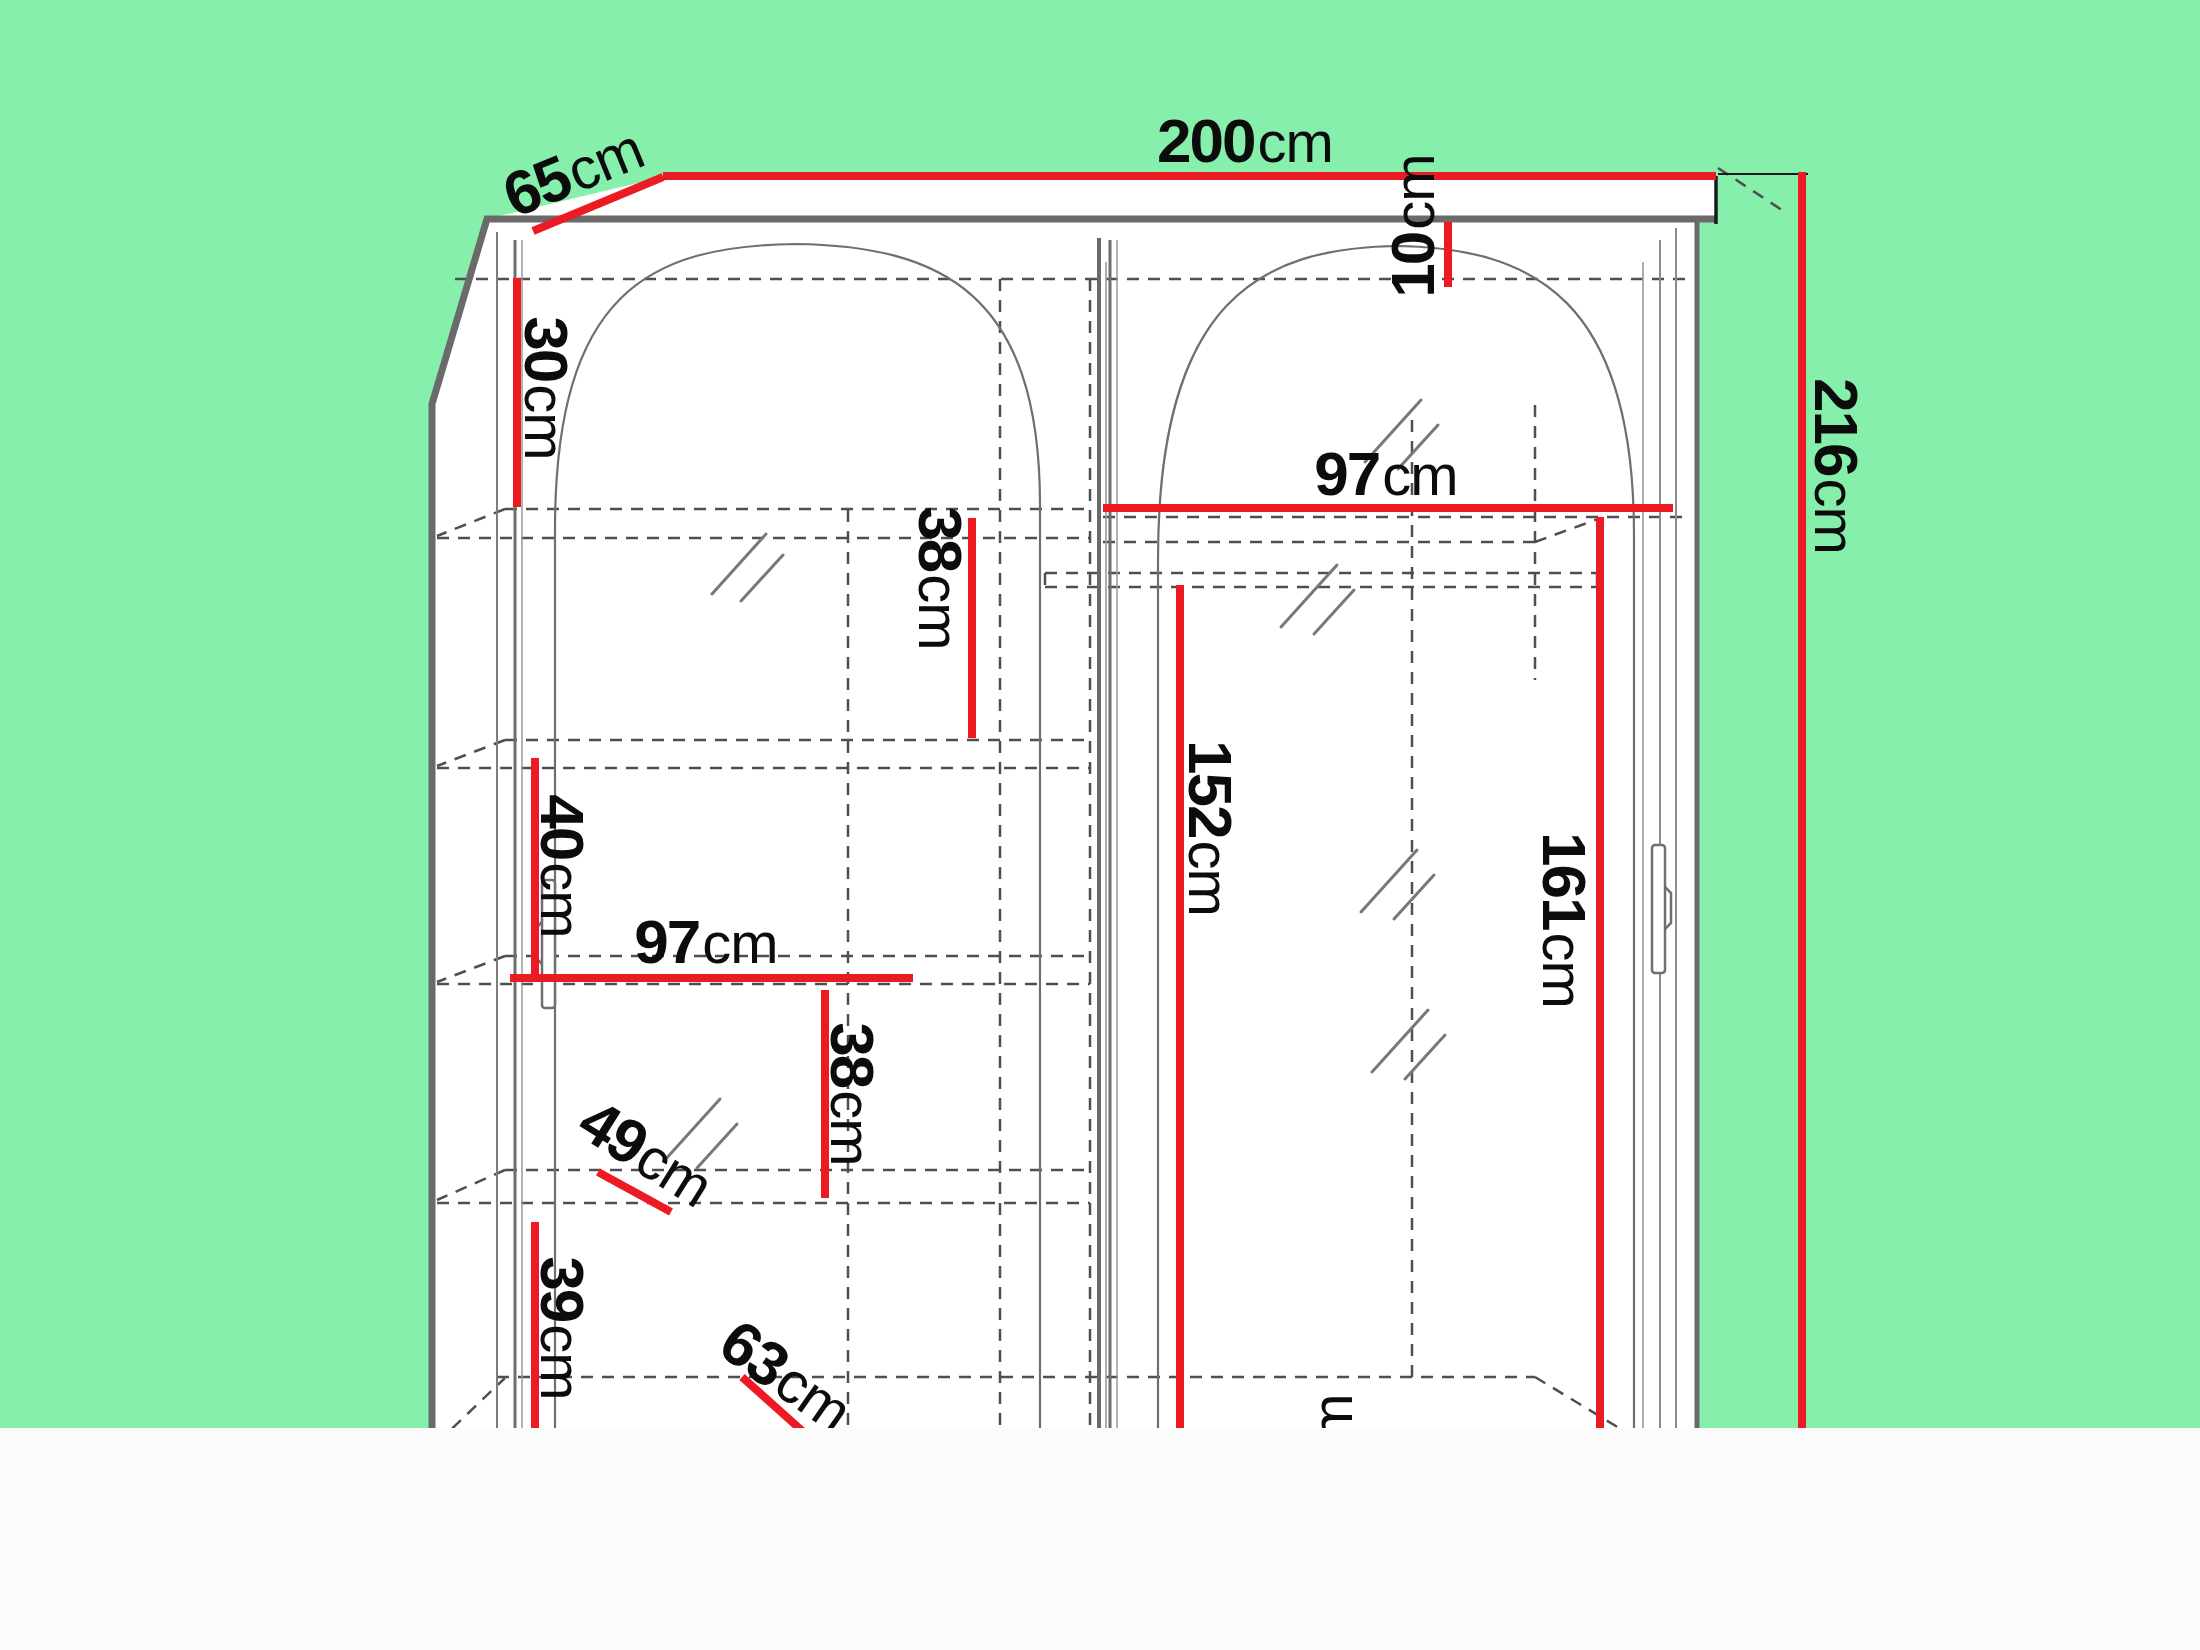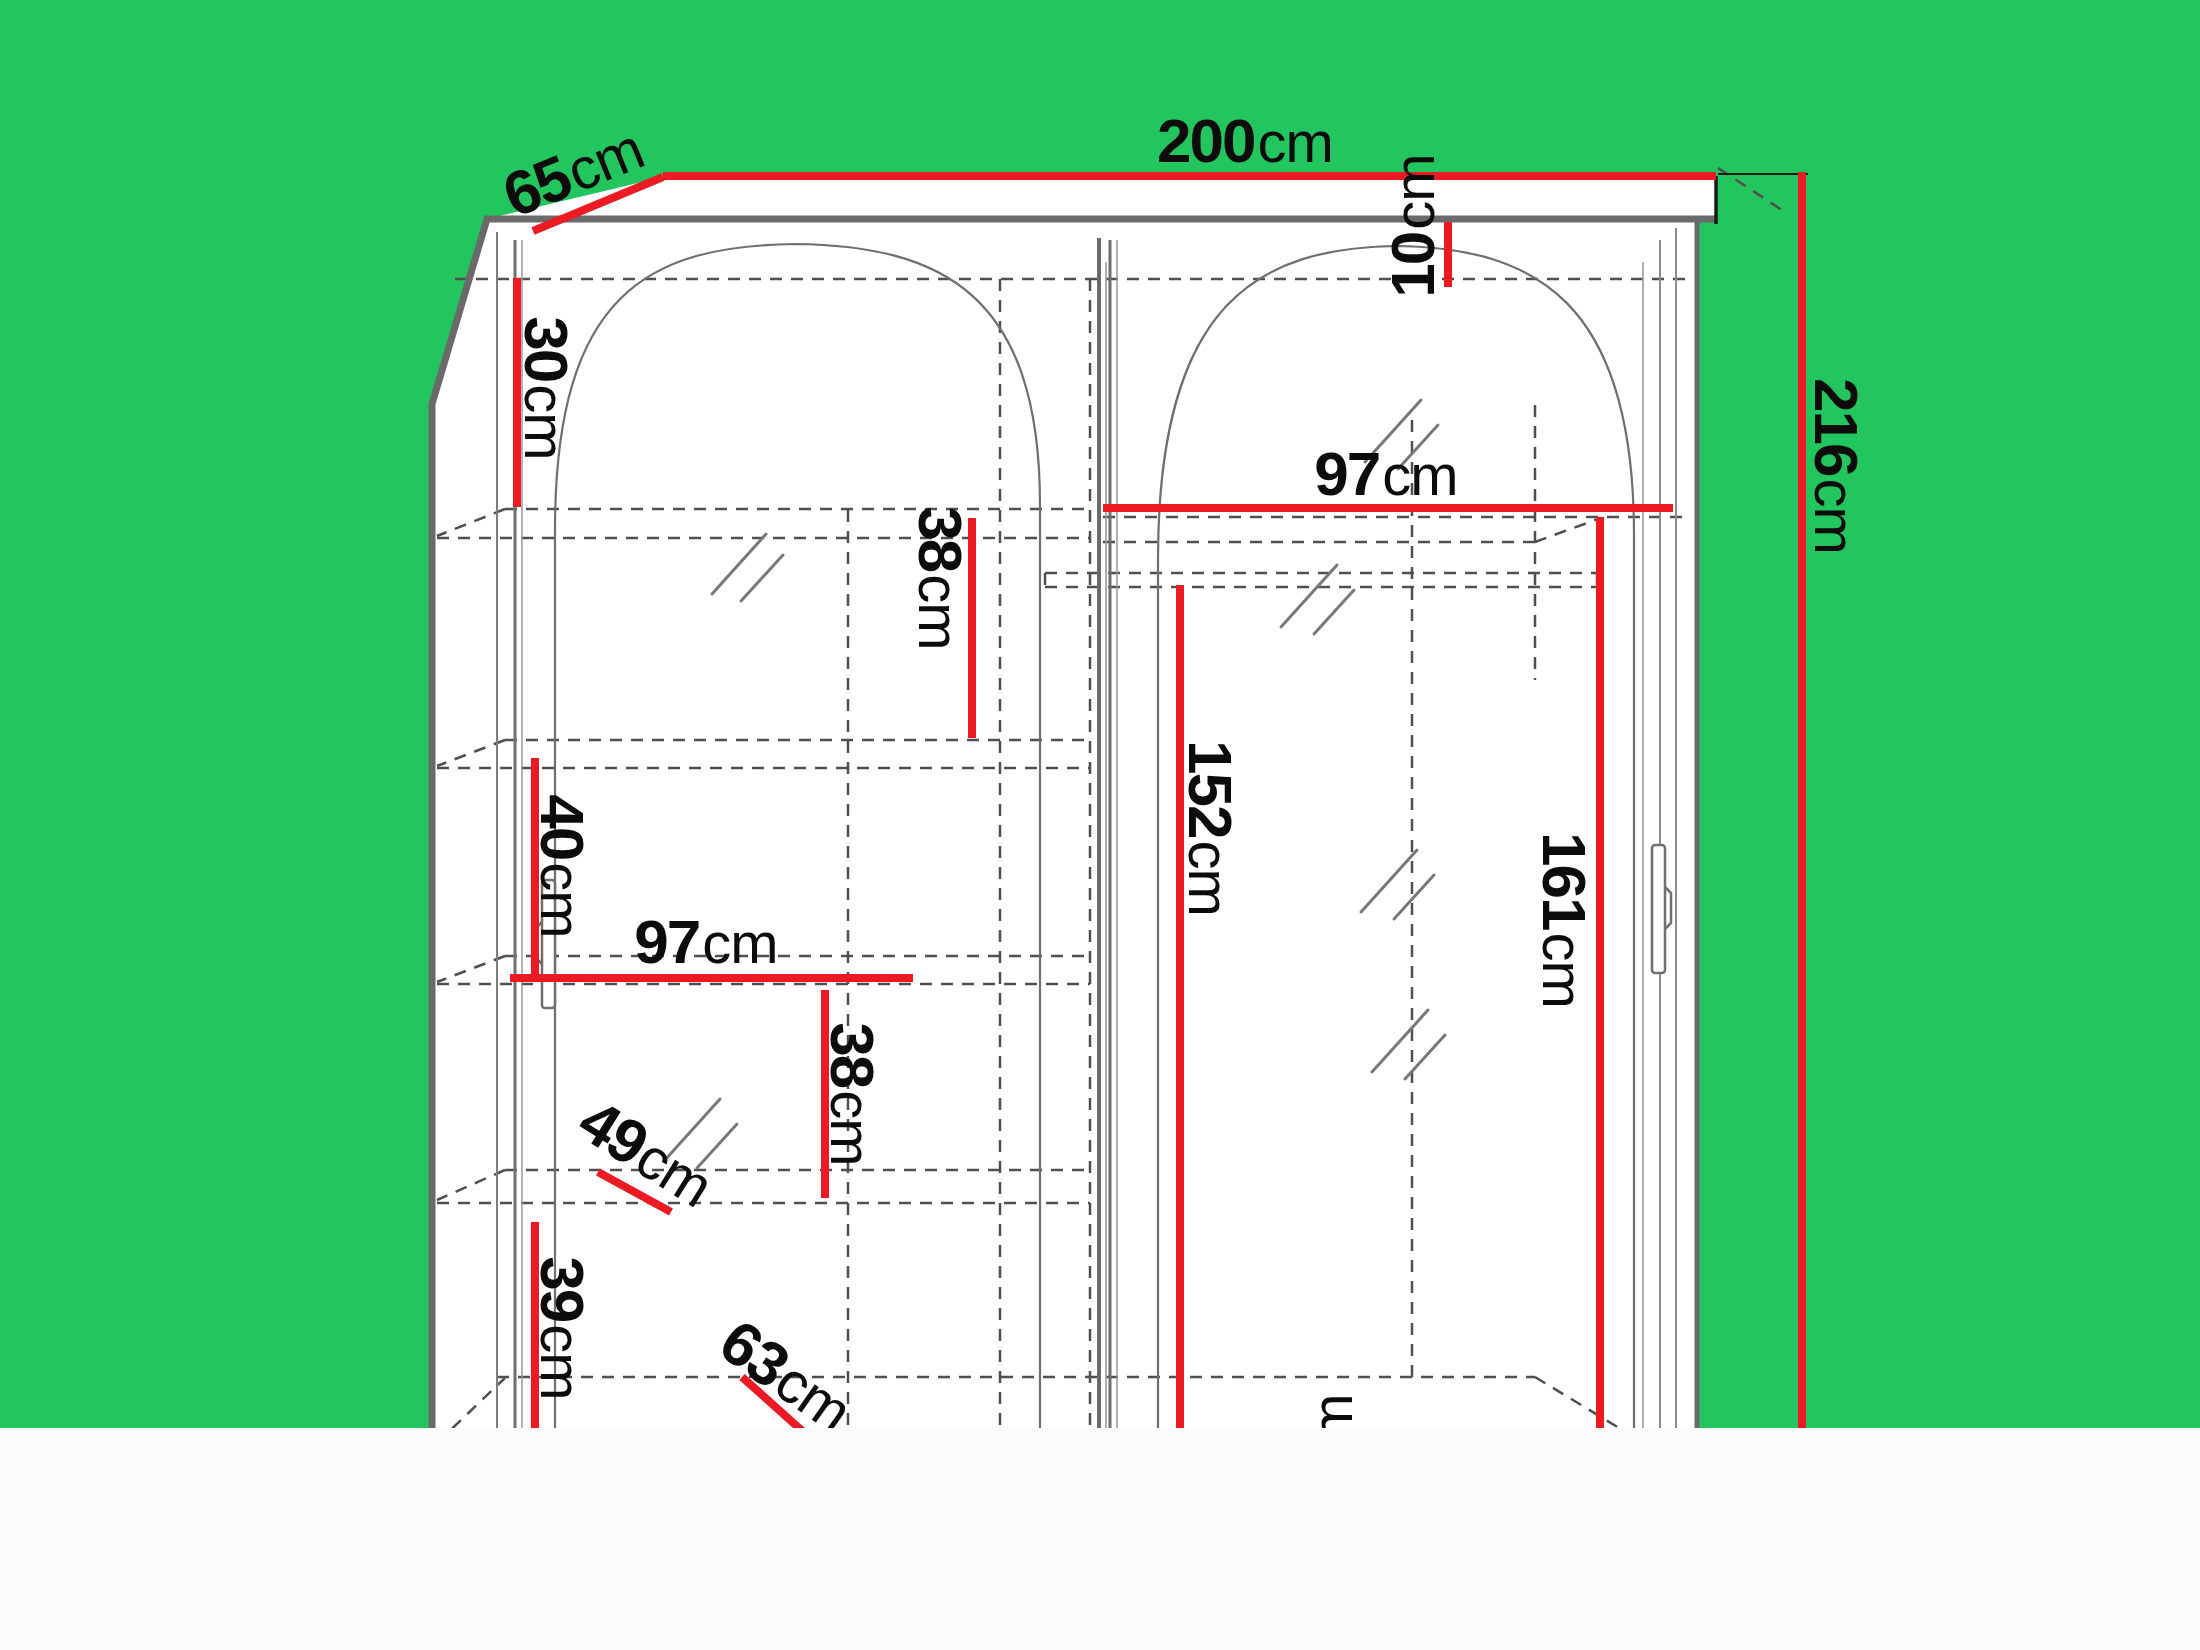--- a/index.html
+++ b/index.html
@@ -1,19 +1,19 @@
 <!DOCTYPE html>
 <html><head>
 <meta charset="utf-8">
 <style>
   html,body{margin:0;padding:0;background:#fbfbfb;}
   #stage{
     position:relative;
     width:2200px;height:1428px;
-    background:#22c55e;
+    background:#86efac;
     font-family:"Liberation Sans", sans-serif;
     overflow:hidden;
   }
   #lineart{position:absolute;left:0;top:0;}
   #labels{position:absolute;left:0;top:0;width:2200px;height:1650px;pointer-events:none;}
   .dim-label{
     position:absolute;
     white-space:nowrap;
     color:#0c0c0c;
     line-height:1;

